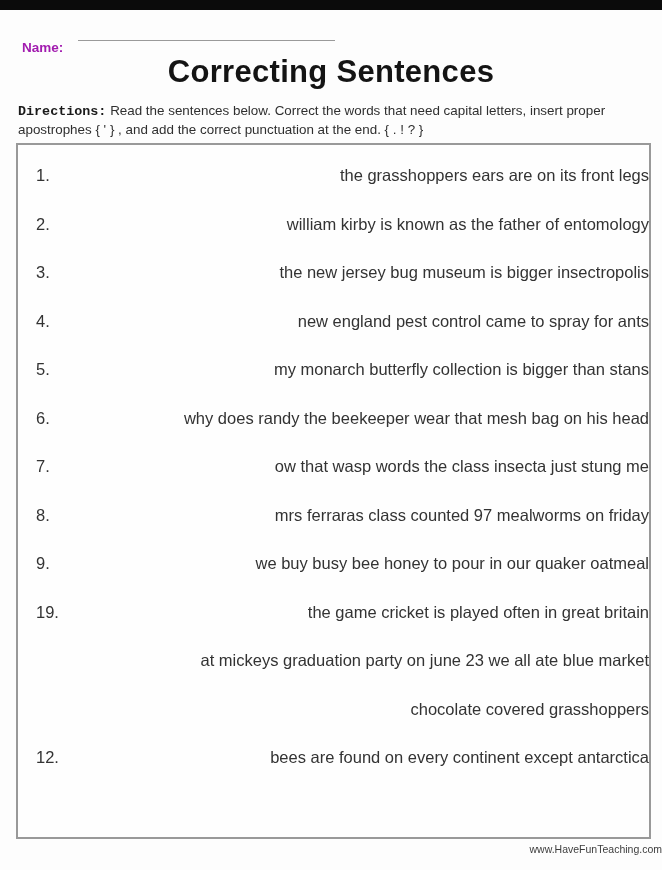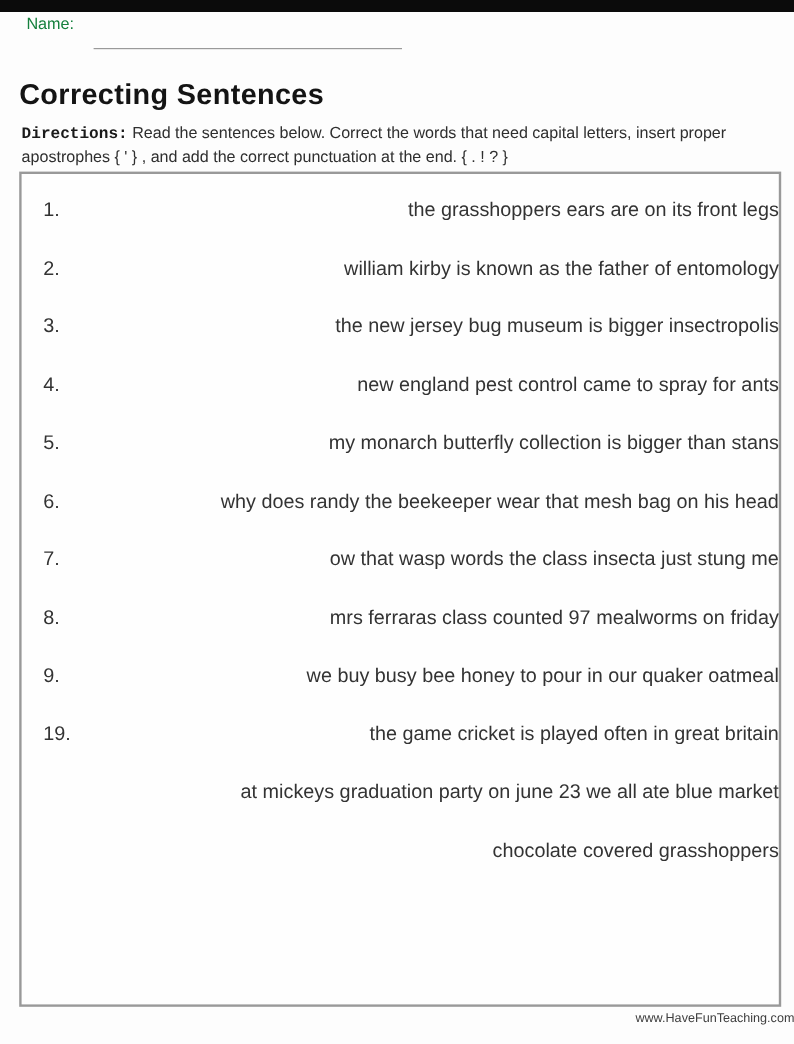--- a/index.html
+++ b/index.html
@@ -13,35 +13,37 @@
     overflow: hidden;
   }
   .top-bar {
     position: absolute;
     top: 0; left: 0;
     width: 662px; height: 10px;
     background: #0b0b0b;
   }
   .name-label {
     position: absolute;
-    left: 22px; top: 12px;
+    left: 22px; top: 40px;
     font-size: 13.5px;
-    color: #15803d;
+    color: #a21caf;
+    font-weight: bold;
   }
   .name-line {
     position: absolute;
     left: 78px; top: 40px;
     width: 257px; height: 0;
     border-top: 1.5px solid #9a9a9a;
   }
   .title {
     position: absolute;
     top: 50px; left: 0; right: 0;
-    margin: 16px;
-    font-size: 24px;
+    margin: 4px;
+    text-align: center;
+    font-size: 31px;
     font-weight: 700;
     letter-spacing: 0.3px;
     color: #141414;
   }
   .directions {
     position: absolute;
     left: 18px; top: 102px;
     width: 600px;
     margin: 0;
     font-size: 13.4px;
@@ -156,17 +158,23 @@
         <span class="txt">
           <div>the game cricket is played often in great britain</div>
         </span>
       </div>
       <div class="sentence-row">
         <span class="txt">
           <div>at mickeys graduation party on june 23 we all ate blue market</div>
           <div>chocolate covered grasshoppers</div>
         </span>
       </div>
+      <div class="sentence-row">
+        <span class="num">12.</span>
+        <span class="txt">
+          <div>bees are found on every continent except antarctica</div>
+        </span>
+      </div>
     </div>
 
   <div class="footer">www.HaveFunTeaching.com</div>
 
 </div>
 
 </body></html>

